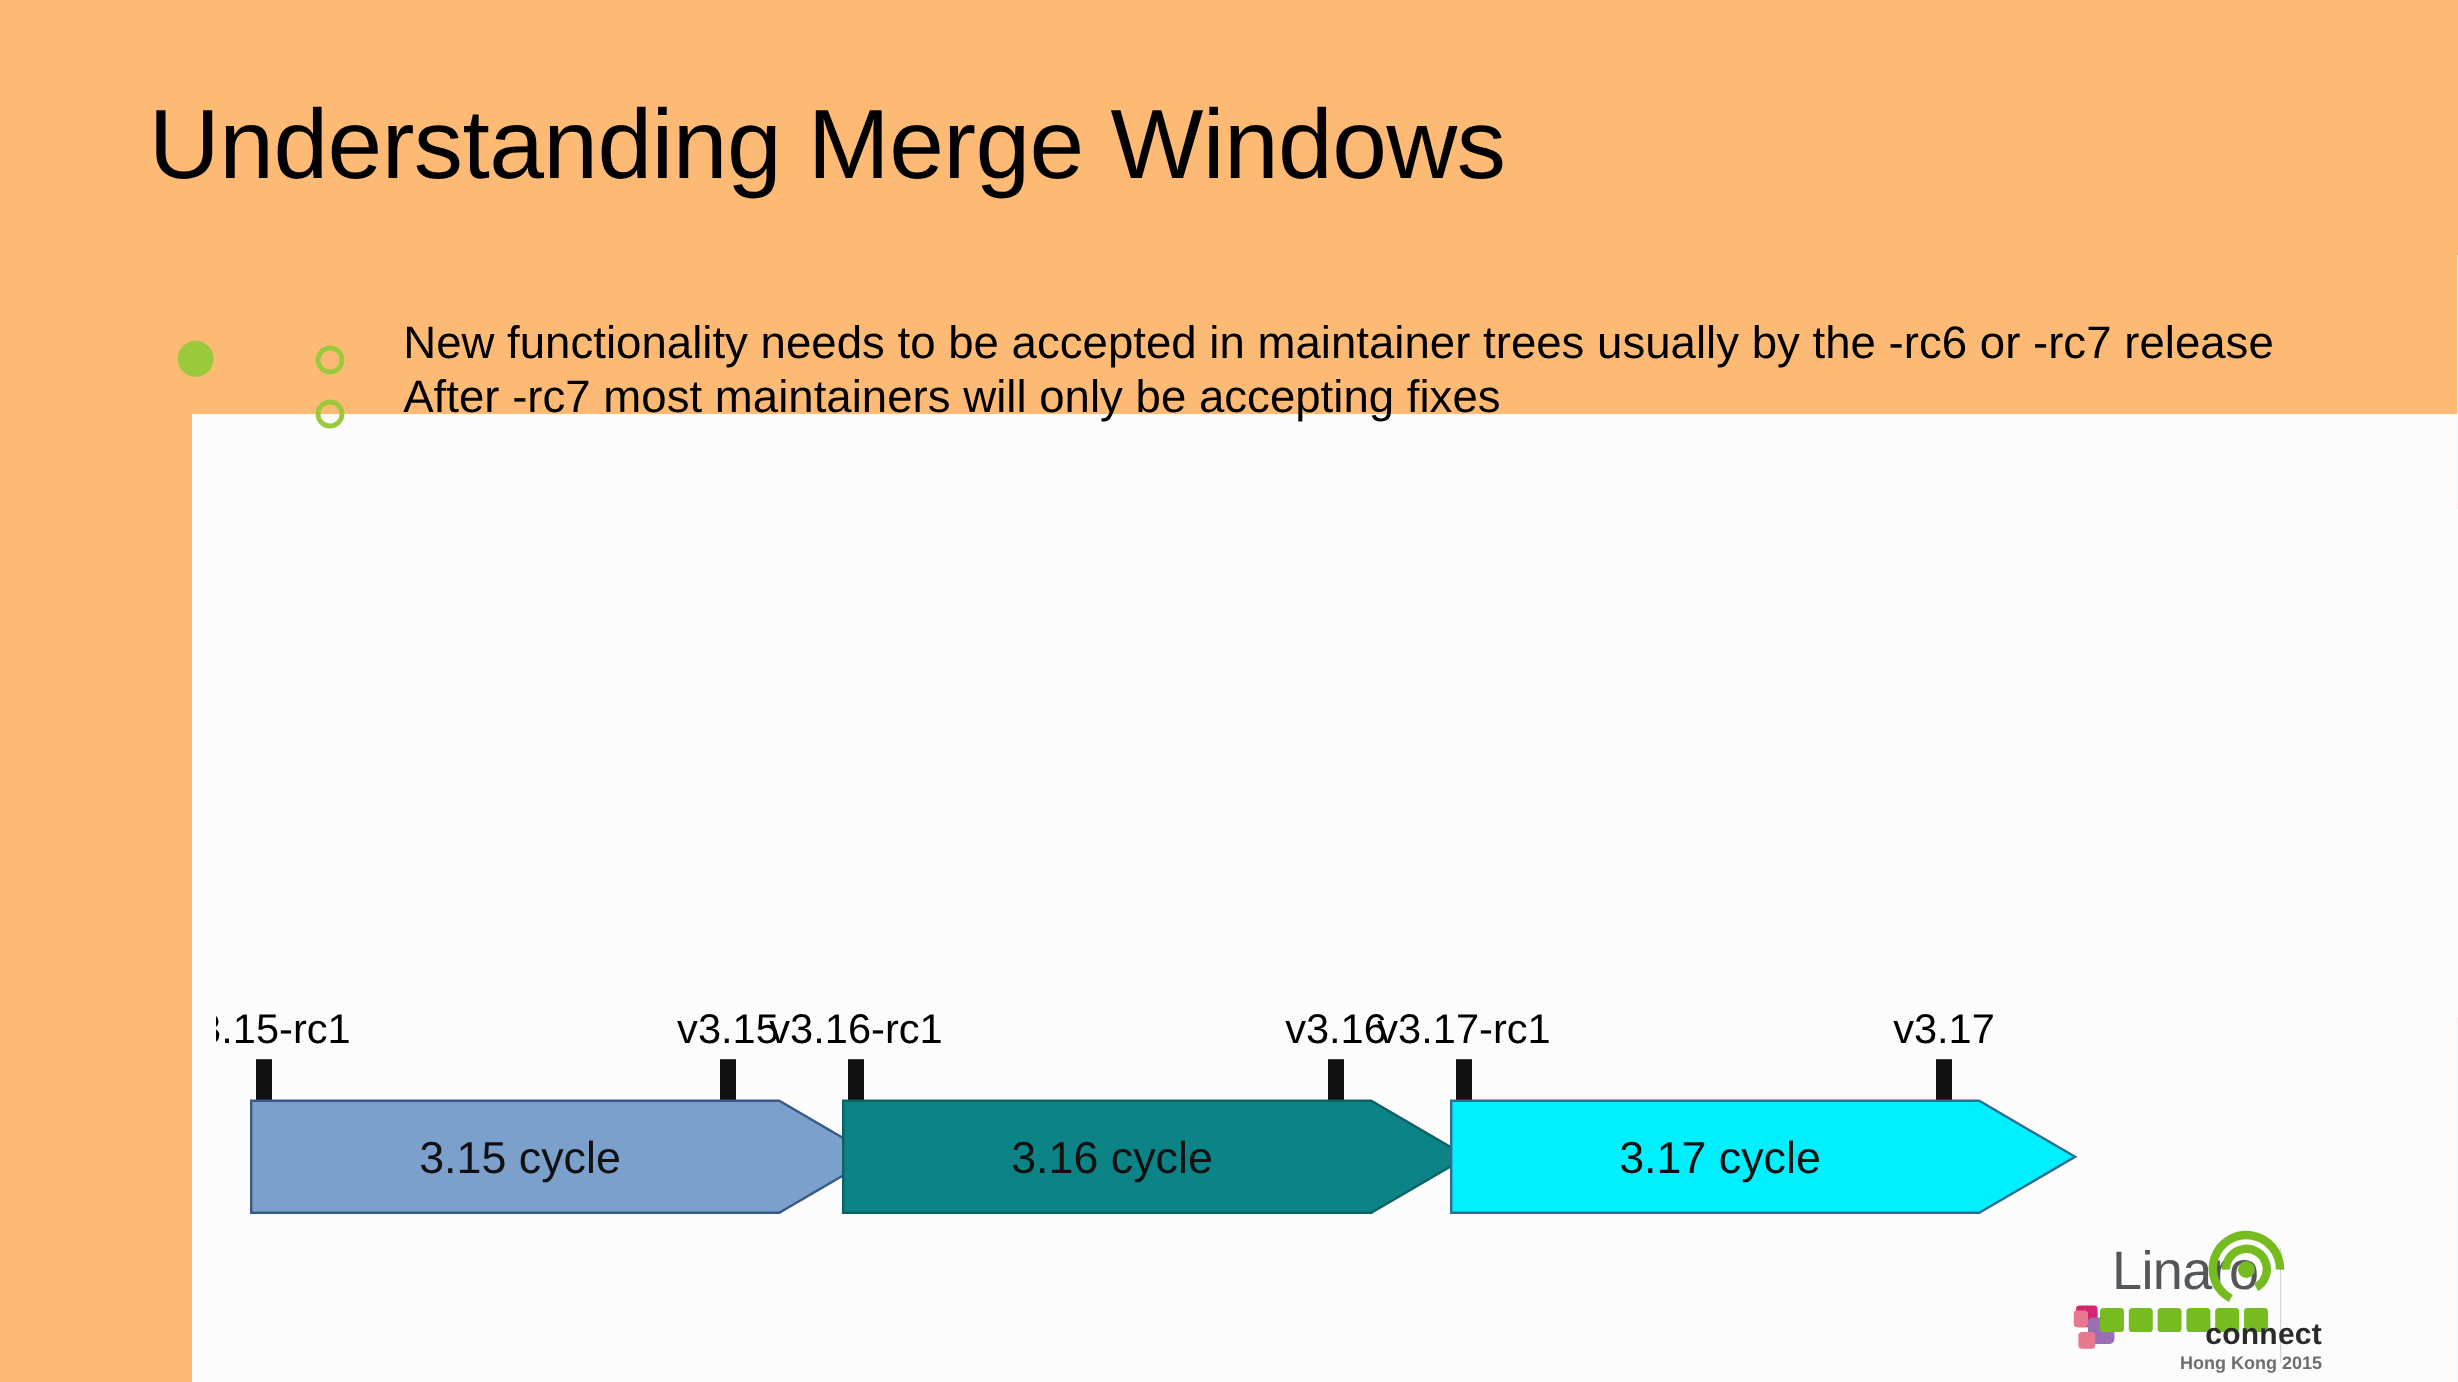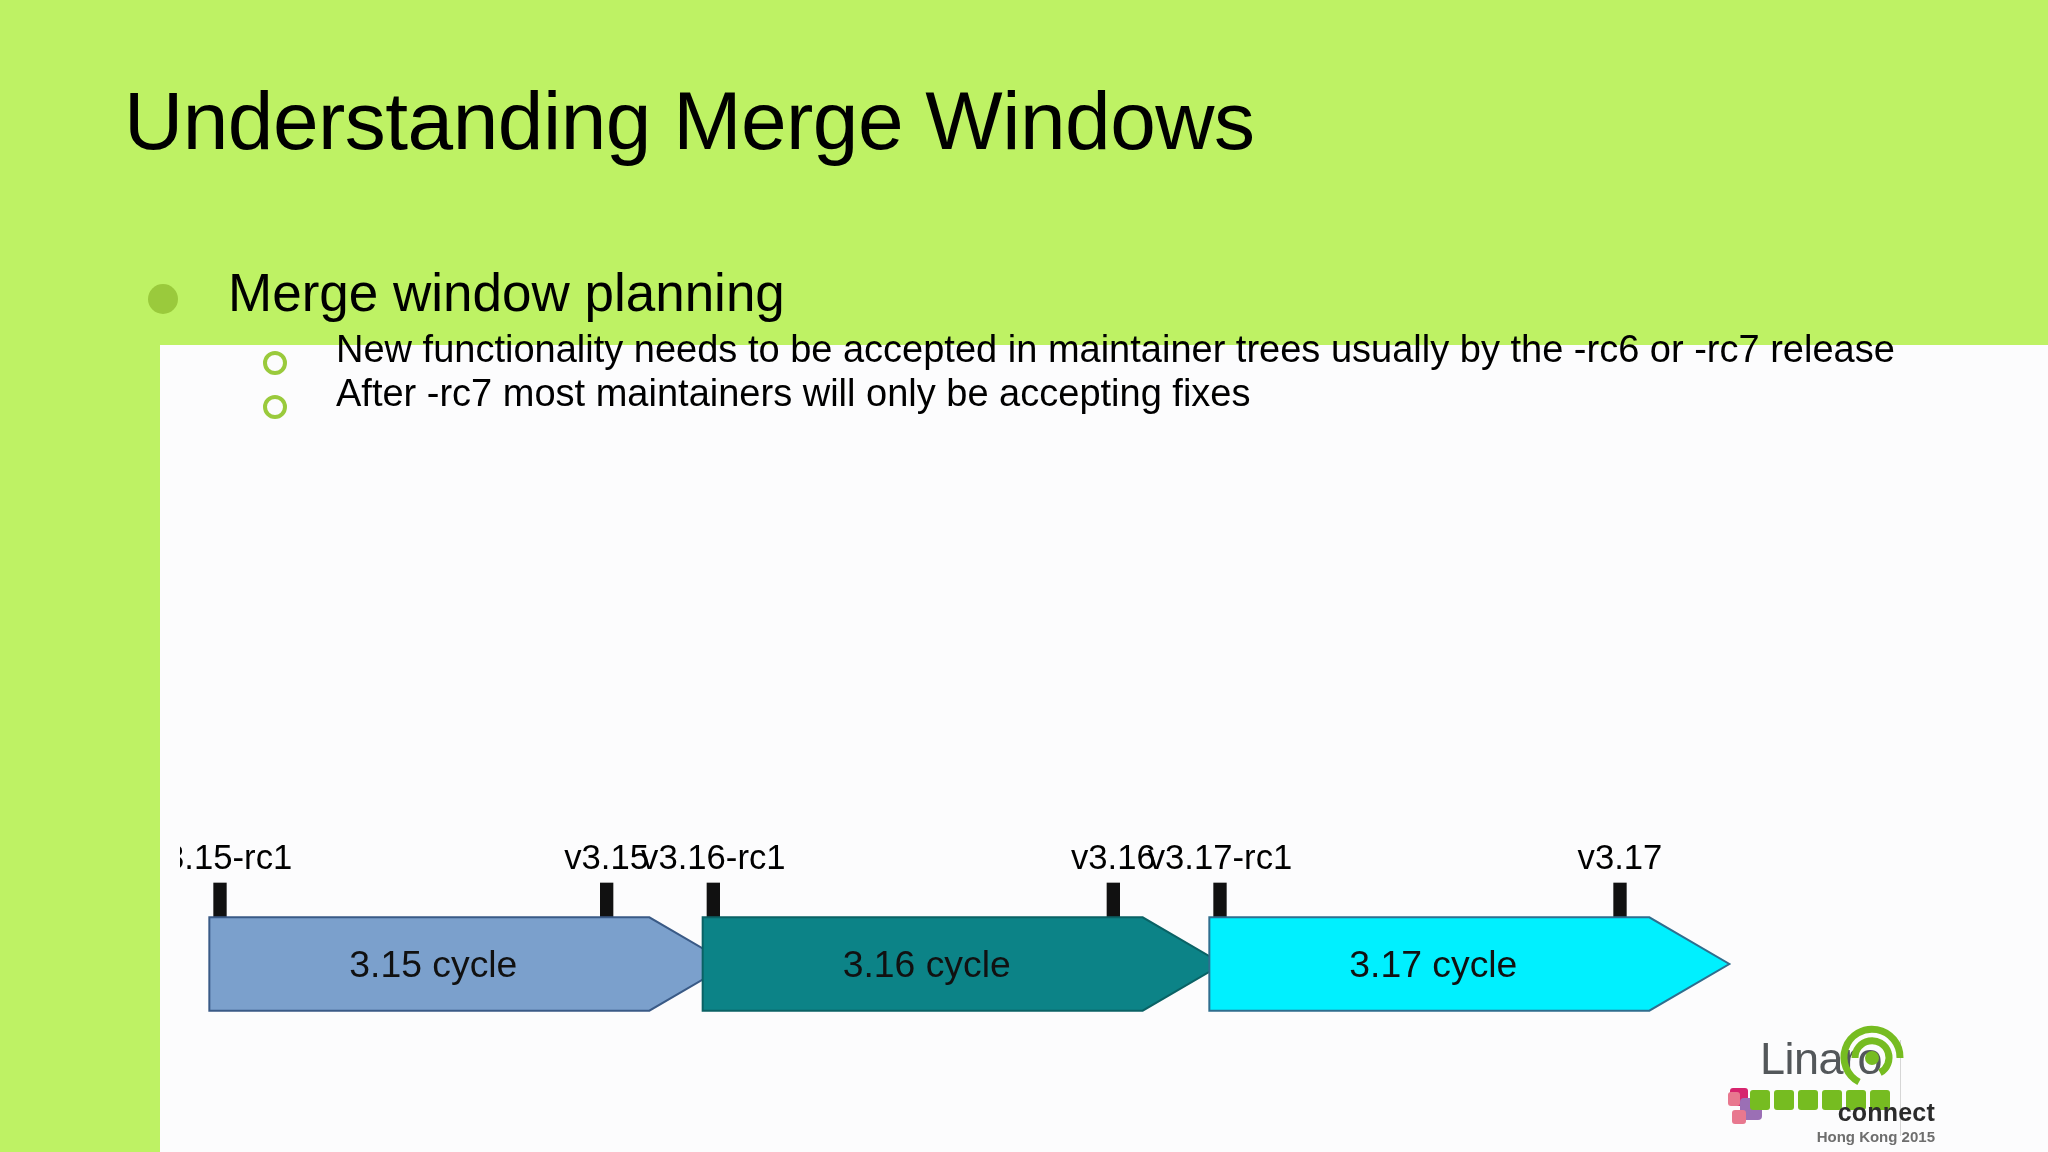--- a/index.html
+++ b/index.html
@@ -14,21 +14,21 @@
     overflow: hidden;
     font-family: "Liberation Sans", sans-serif;
     color: #000000;
   }
 
   .slide {
     position: absolute;
     left: 0; top: 0;
     width: 2048px;
     height: 1152px;
-    background: #bef264;
+    background: #fdba74;
   }
 
   
   .content-wash {
     position: absolute;
     left: 160px;
     top: 345px;
     width: 1888px;
     height: 810px;
     background: #fcfcfd;
@@ -172,21 +172,20 @@
 <div class="slide">
 
   <div class="content-wash"></div>
 
   <div class="slide-title">Understanding Merge Windows</div>
 
   <div class="body-block">
 
     <div class="lvl1">
       <span class="dot-filled"></span>
-      <span class="btext">Merge window planning</span>
     </div>
 
     <div class="lvl2">
       <span class="dot-hollow"></span>
       <span class="btext">New functionality needs to be accepted in maintainer trees usually by the -rc6 or -rc7 release</span>
     </div>
 
     <div class="lvl2">
       <span class="dot-hollow"></span>
       <span class="btext">After -rc7 most maintainers will only be accepting fixes</span>

